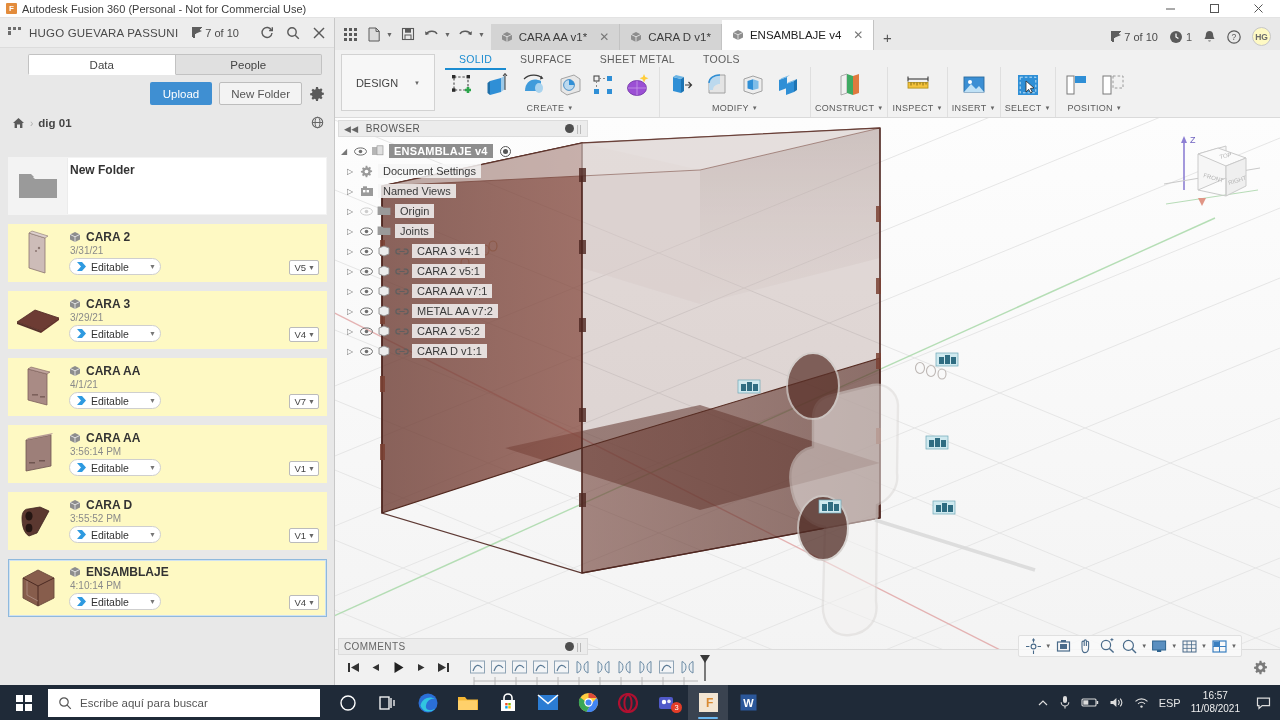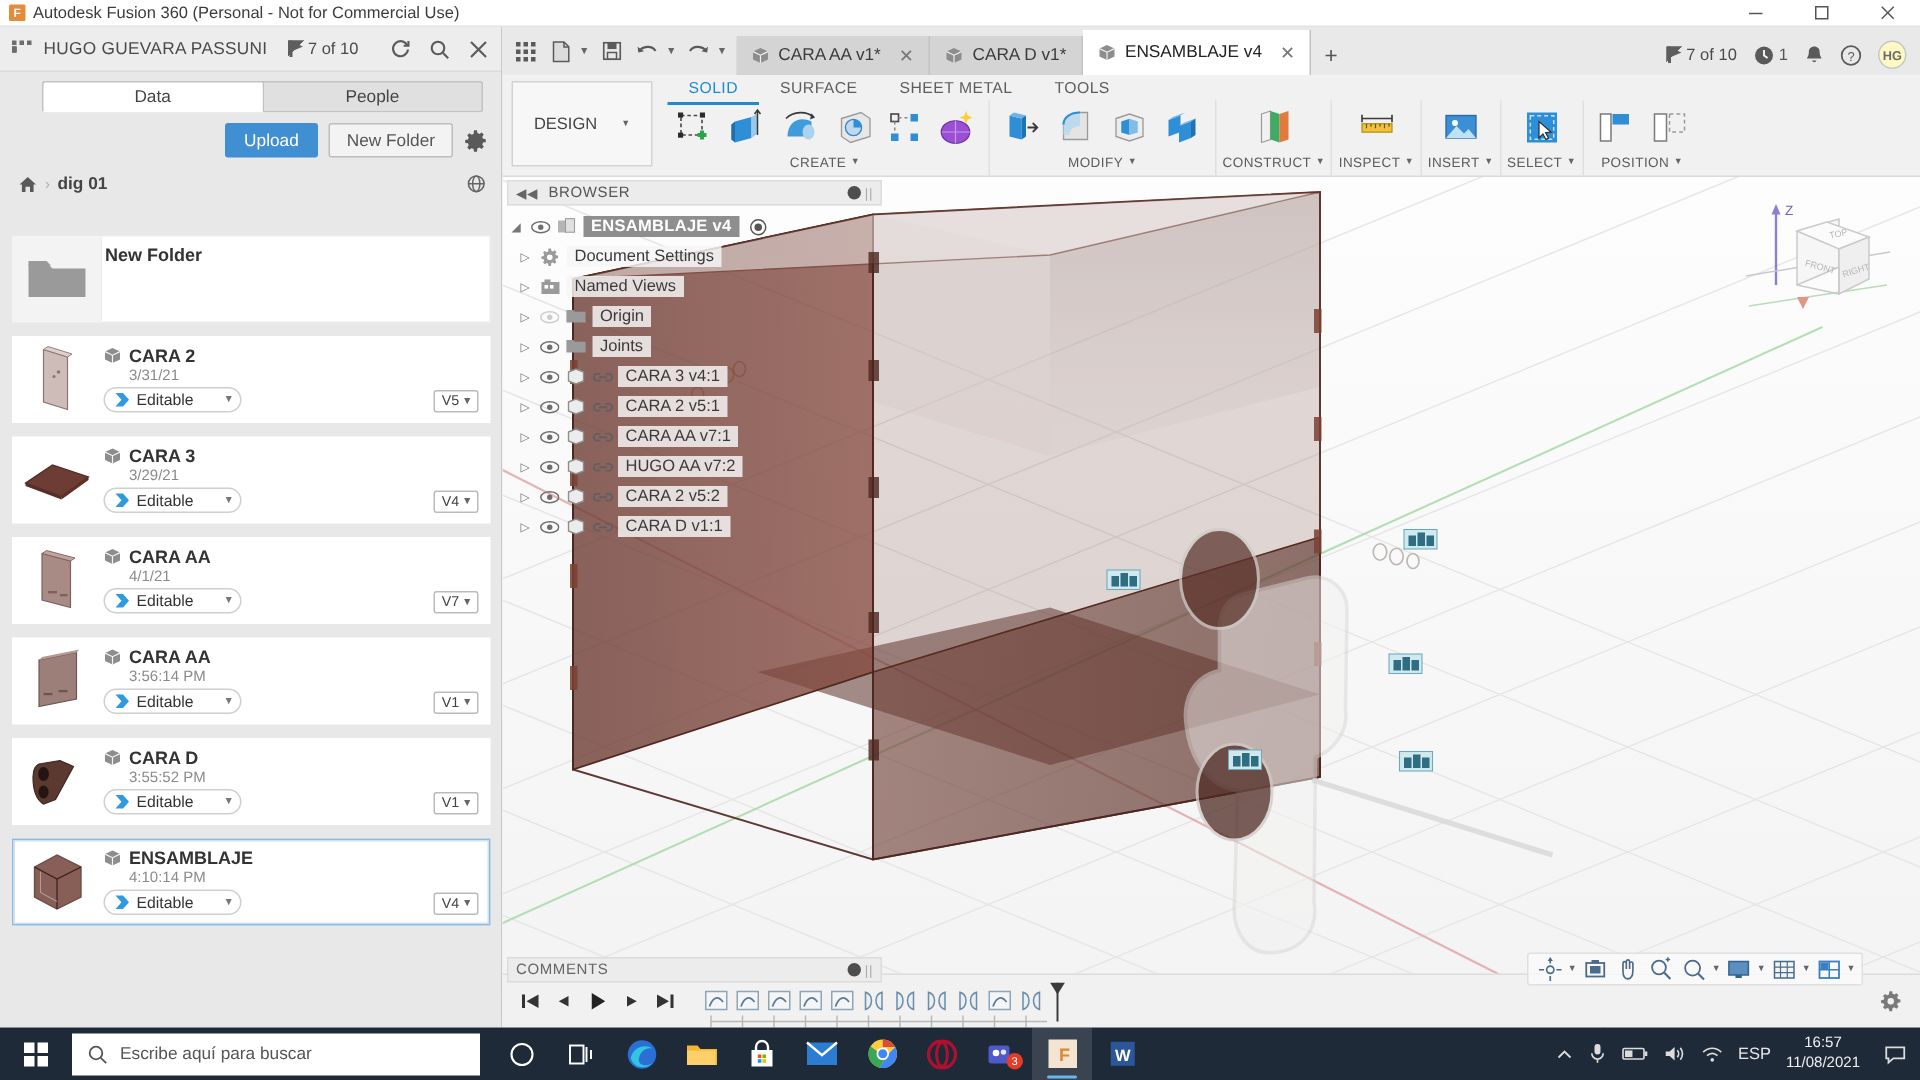--- a/index.html
+++ b/index.html
@@ -88,28 +88,28 @@
   .gear-btn { width: 16px; height: 16px; cursor: pointer; }
 
   .dp-breadcrumb { display: flex; align-items: center; height: 24px; padding: 0 9px 0 12px; }
   .bc-home { color: #5a5a5a; font-size: 12px; }
   .bc-sep { color: #b0b0b0; margin: 0 5px; font-size: 10px; }
   .bc-text { color: #444; font-size: 11.5px; font-weight: bold; }
   .bc-globe { margin-left: auto; color: #666; font-size: 12px; }
 
   .dp-list { position: absolute; top: 139px; left: 0; width: 335px; bottom: 0; overflow: hidden; padding: 0 8px; }
   .dp-card {
-    position: relative; background: #ffffff; border: 1px solid transparent;
+    position: relative; background: #fef9c3; border: 1px solid transparent;
     height: 58px; margin-bottom: 9px; display: flex; cursor: pointer;
   }
   .dp-card.selected { border: 1px solid #8fb9dd; box-shadow: 0 0 0 1px #cfe2f1 inset; }
   .dp-thumb { width: 58px; flex: none; display: flex; align-items: center; justify-content: center; }
   .dp-body { flex: 1; padding: 5px 4px 0 2px; position: relative; }
   .dp-name { display: flex; align-items: center; gap: 5px; font-size: 12px; color: #333; font-weight: bold; }
-  .dp-date { font-size: 10px; color: #8a8a8a; margin-top: 1px; margin-left: 17px; }
+  .dp-date { font-size: 10px; color: #8a8a8a; margin-top: 1px; margin-left: 1px; }
   .dp-editrow { display: flex; align-items: center; margin-top: 2px; }
   .dp-editpill {
     display: flex; align-items: center; gap: 4px; border: 1px solid #cfcfcf; border-radius: 10px;
     height: 17px; padding: 0 4px 0 6px; background: #fff; font-size: 10.5px; color: #333; min-width: 92px;
   }
   .dp-editpill .caret { margin-left: auto; font-size: 7px; color: #777; }
   .dp-version {
     position: absolute; right: 7px; bottom: 6px; border: 1px solid #bbb; border-radius: 2px;
     background: #fff; font-size: 9.5px; color: #444; padding: 1px 3px 1px 4px; display: flex; gap: 2px; align-items: center;
   }
@@ -1214,21 +1214,21 @@
             <span class="ficon">
               <svg width="14" height="12" viewBox="0 0 14 12">
                   <path d="M2 3 L7 1 L12 3 L12 9 L7 11 L2 9z" fill="#ececec" stroke="#8e8e8e" stroke-width=".9"></path>
                 </svg>
             </span>
             <span class="linkicon">
               <svg width="14" height="11" viewBox="0 0 14 11">
                   <path d="M5.2 3.2h-2a2.3 2.3 0 0 0 0 4.6h2M8.8 3.2h2a2.3 2.3 0 0 1 0 4.6h-2M4.4 5.5h5.2" fill="none" stroke="#5f5f5f" stroke-width="1.2"></path>
                 </svg>
             </span>
-            <span class="tlabel">HUGO  AA v7:2</span>
+            <span class="tlabel">METAL  AA v7:2</span>
           </div>
 
           <div class="trow">
             <span class="tri">▷</span>
             <span class="eye">
               <svg width="13" height="9" viewBox="0 0 13 9">
                   <ellipse cx="6.5" cy="4.5" rx="6" ry="3.6" fill="none" stroke="#6e6e6e" stroke-width="1"></ellipse>
                   <circle cx="6.5" cy="4.5" r="1.8" fill="#6e6e6e"></circle>
                 </svg>
             </span>

